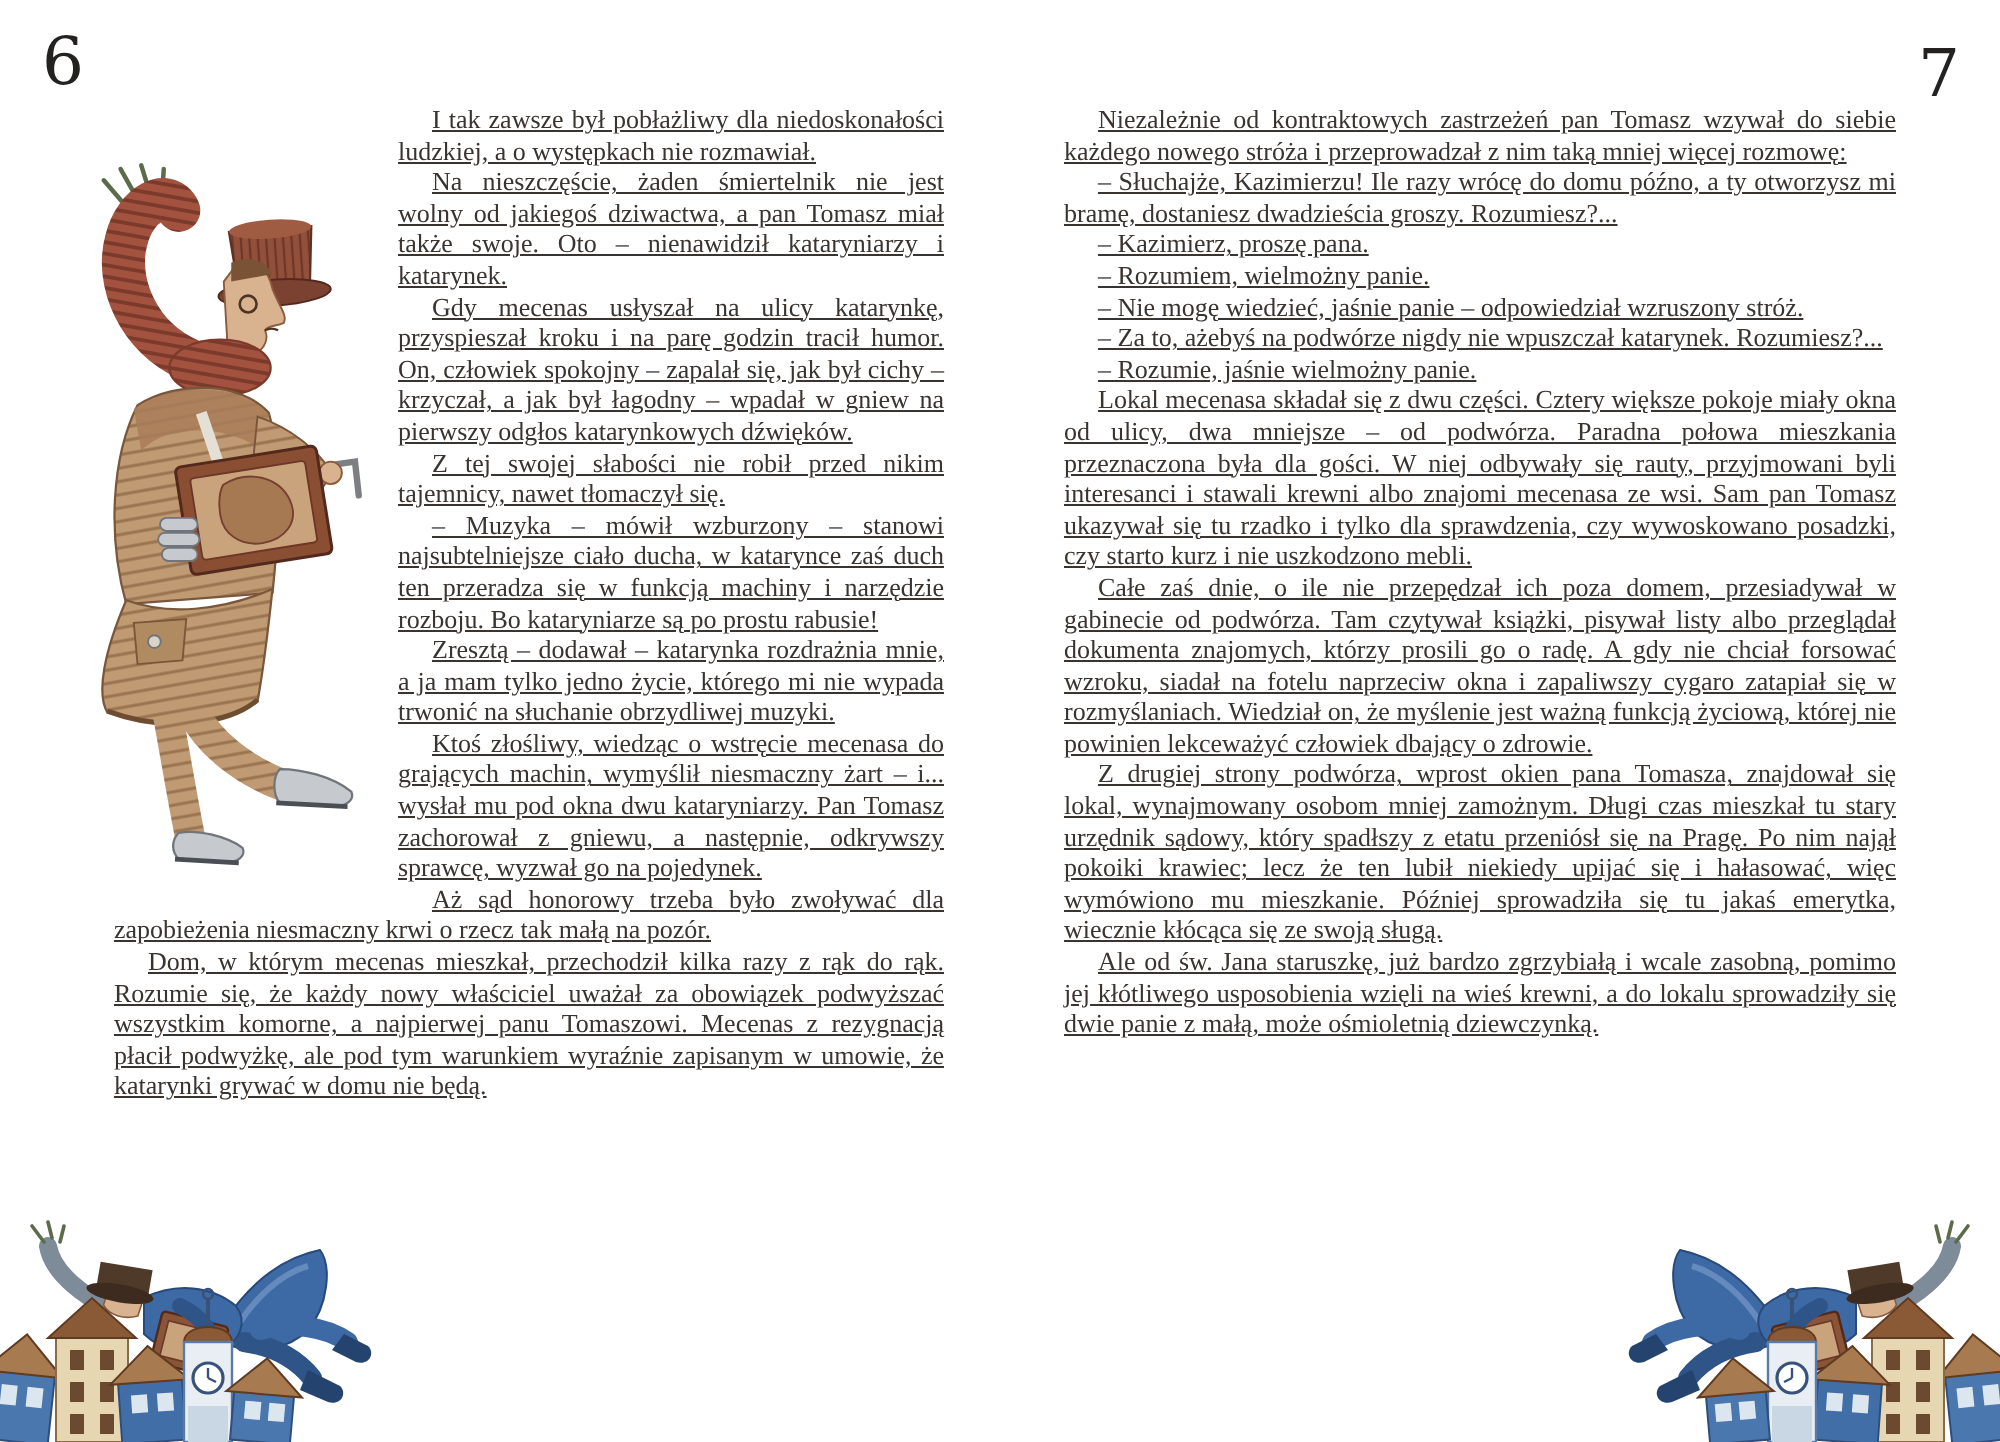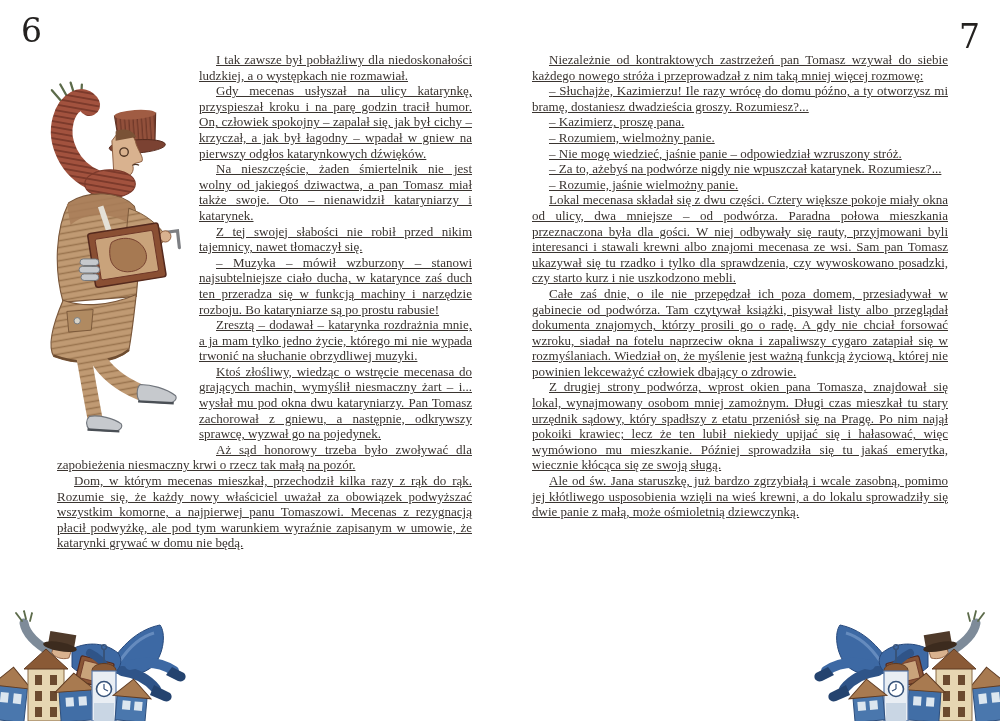--- a/index.html
+++ b/index.html
@@ -98,22 +98,22 @@
           <path d="M66,300 C74,316 92,330 112,338" stroke="url(#pTan)" stroke-width="17" fill="none" stroke-linecap="round"></path>
           <path d="M52,300 C56,322 60,346 64,366" stroke="url(#pTan)" stroke-width="16" fill="none" stroke-linecap="round"></path>
 
           <path d="M112,330 C124,330 140,334 150,342 C152,346 148,350 140,350 L112,348 C108,344 108,334 112,330 Z" fill="#c6c9cd" stroke="#70757c" stroke-width="1.2"></path>
           <path d="M110,348 L148,350" stroke="#4a4f55" stroke-width="2.6"></path>
           <path d="M58,364 C68,362 84,366 92,372 C94,376 90,380 82,380 L58,378 C54,374 54,368 58,364 Z" fill="#c6c9cd" stroke="#70757c" stroke-width="1.2"></path>
           <path d="M56,378 L90,380" stroke="#4a4f55" stroke-width="2.6"></path>
         </svg>
       </div>
       <p>I tak zawsze był pobłażliwy dla niedoskonałości ludzkiej, a o występkach nie rozmawiał.</p>
+      <p>Na nieszczęście, żaden śmiertelnik nie jest wolny od jakiegoś dziwactwa, a pan Tomasz miał także swoje. Oto – nienawidził kataryniarzy i katarynek.</p>
       <p>Gdy mecenas usłyszał na ulicy katarynkę, przyspieszał kroku i na parę godzin tracił humor. On, człowiek spokojny – zapalał się, jak był cichy – krzyczał, a jak był łagodny – wpadał w gniew na pierwszy odgłos katarynkowych dźwięków.</p>
-      <p>Na nieszczęście, żaden śmiertelnik nie jest wolny od jakiegoś dziwactwa, a pan Tomasz miał także swoje. Oto – nienawidził kataryniarzy i katarynek.</p>
       <p>Z tej swojej słabości nie robił przed nikim tajemnicy, nawet tłomaczył się.</p>
       <p>– Muzyka – mówił wzburzony – stanowi najsubtelniejsze ciało ducha, w katarynce zaś duch ten przeradza się w funkcją machiny i narzędzie rozboju. Bo kataryniarze są po prostu rabusie!</p>
       <p>Zresztą – dodawał – katarynka rozdrażnia mnie, a ja mam tylko jedno życie, którego mi nie wypada trwonić na słuchanie obrzydliwej muzyki.</p>
       <p>Ktoś złośliwy, wiedząc o wstręcie mecenasa do grających machin, wymyślił niesmaczny żart – i... wysłał mu pod okna dwu kataryniarzy. Pan Tomasz zachorował z gniewu, a następnie, odkrywszy sprawcę, wyzwał go na pojedynek.</p>
       <p>Aż sąd honorowy trzeba było zwoływać dla zapobieżenia niesmaczny krwi o rzecz tak małą na pozór.</p>
       <p>Dom, w którym mecenas mieszkał, przechodził kilka razy z rąk do rąk. Rozumie się, że każdy nowy właściciel uważał za obowiązek podwyższać wszystkim komorne, a najpierwej panu Tomaszowi. Mecenas z rezygnacją płacił podwyżkę, ale pod tym warunkiem wyraźnie zapisanym w umowie, że katarynki grywać w domu nie będą.</p>
     </div>
   </div>
 
   <div class="page page-right">

